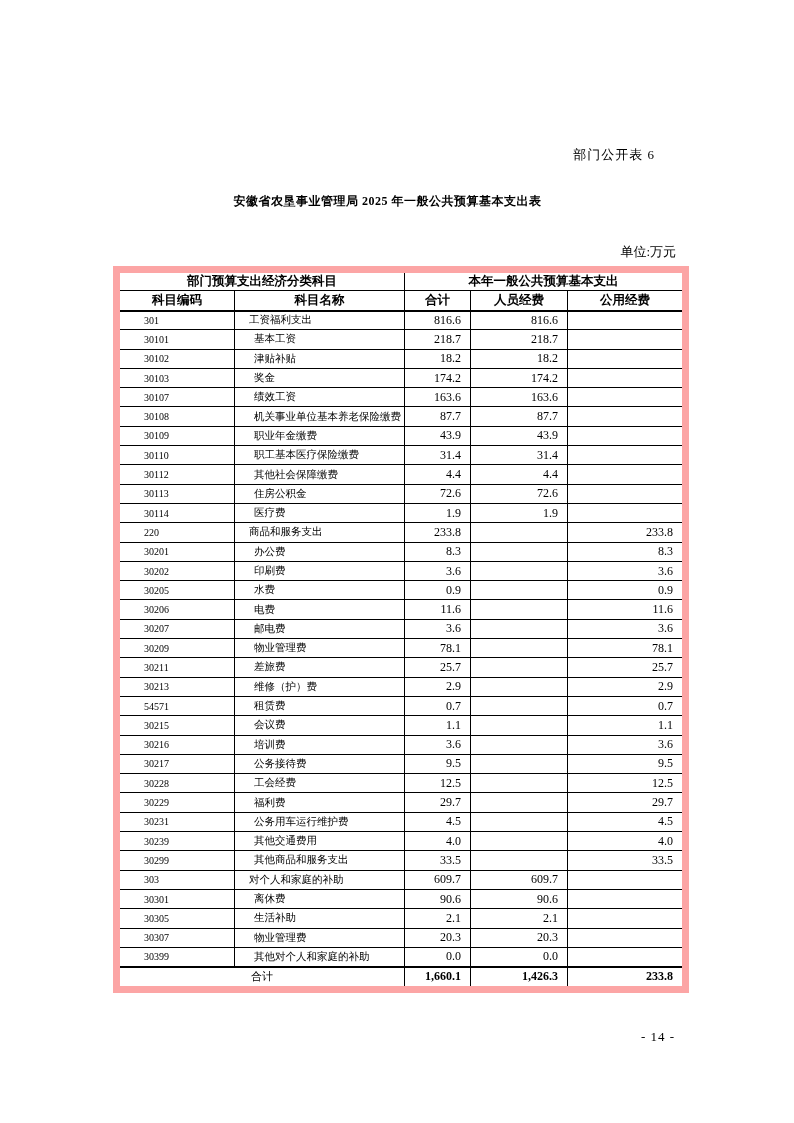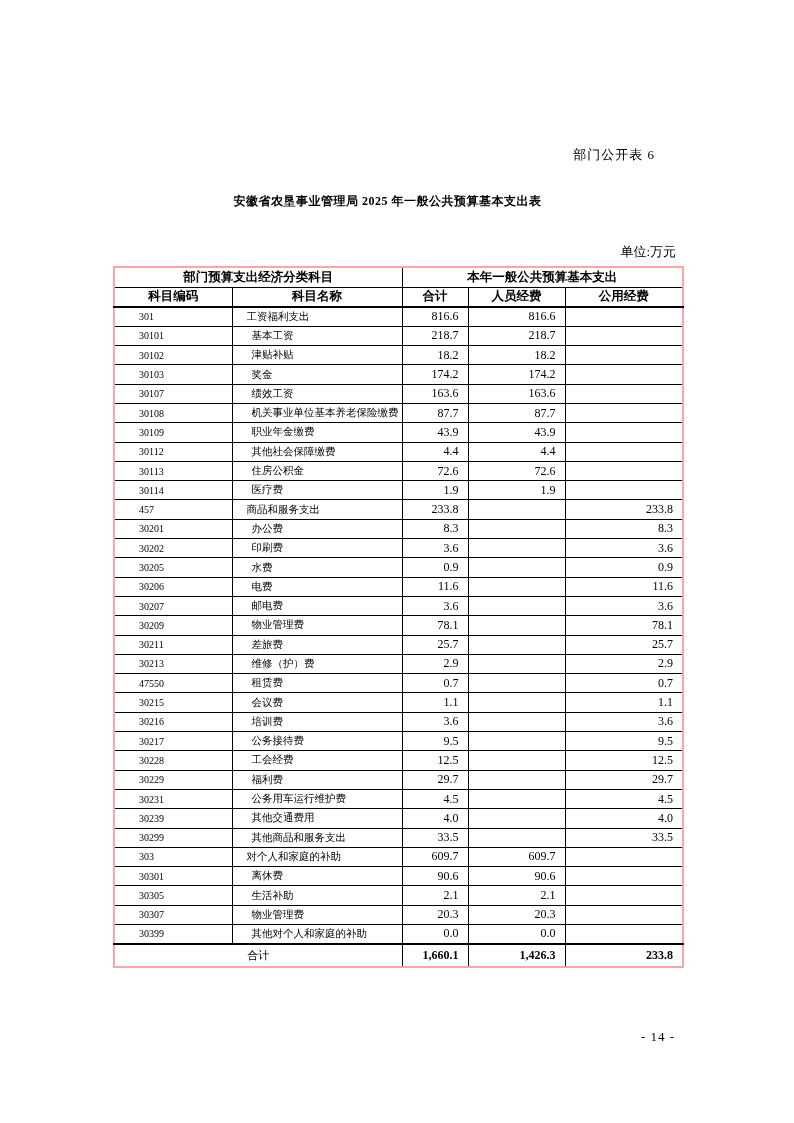--- a/index.html
+++ b/index.html
@@ -20,21 +20,21 @@
     text-align: center; font-size: 12px; font-weight: bold;
     letter-spacing: 0.5px; white-space: nowrap;
   }
   .unit-label {
     position: absolute; top: 243px; left: 113px; width: 563px;
     text-align: right; font-size: 13px;
   }
   table.budget {
     position: absolute; top: 266px; left: 113px;
     width: 569px; border-collapse: collapse; table-layout: fixed;
-    border: 2px solid #fca5a5;
+    border: 7px solid #fca5a5;
   }
   col.c-code { width: 118px; }
   col.c-name { width: 170px; }
   col.c-total { width: 66px; }
   col.c-personnel { width: 97px; }
   col.c-public { width: 118px; }
   th, td {
     border: 1px solid #000;
     overflow: hidden; white-space: nowrap;
     vertical-align: middle;
@@ -131,20 +131,27 @@
         <td class="num"></td>
       </tr>
       <tr class="child">
         <td class="code">30109</td>
         <td class="name">职业年金缴费</td>
         <td class="num">43.9</td>
         <td class="num">43.9</td>
         <td class="num"></td>
       </tr>
       <tr class="child">
+        <td class="code">30110</td>
+        <td class="name">职工基本医疗保险缴费</td>
+        <td class="num">31.4</td>
+        <td class="num">31.4</td>
+        <td class="num"></td>
+      </tr>
+      <tr class="child">
         <td class="code">30112</td>
         <td class="name">其他社会保障缴费</td>
         <td class="num">4.4</td>
         <td class="num">4.4</td>
         <td class="num"></td>
       </tr>
       <tr class="child">
         <td class="code">30113</td>
         <td class="name">住房公积金</td>
         <td class="num">72.6</td>
@@ -152,21 +159,21 @@
         <td class="num"></td>
       </tr>
       <tr class="child">
         <td class="code">30114</td>
         <td class="name">医疗费</td>
         <td class="num">1.9</td>
         <td class="num">1.9</td>
         <td class="num"></td>
       </tr>
       <tr class="parent">
-        <td class="code">457</td>
+        <td class="code">220</td>
         <td class="name">商品和服务支出</td>
         <td class="num">233.8</td>
         <td class="num"></td>
         <td class="num">233.8</td>
       </tr>
       <tr class="child">
         <td class="code">30201</td>
         <td class="name">办公费</td>
         <td class="num">8.3</td>
         <td class="num"></td>
@@ -215,21 +222,21 @@
         <td class="num">25.7</td>
       </tr>
       <tr class="child">
         <td class="code">30213</td>
         <td class="name">维修（护）费</td>
         <td class="num">2.9</td>
         <td class="num"></td>
         <td class="num">2.9</td>
       </tr>
       <tr class="child">
-        <td class="code">47550</td>
+        <td class="code">54571</td>
         <td class="name">租赁费</td>
         <td class="num">0.7</td>
         <td class="num"></td>
         <td class="num">0.7</td>
       </tr>
       <tr class="child">
         <td class="code">30215</td>
         <td class="name">会议费</td>
         <td class="num">1.1</td>
         <td class="num"></td>

